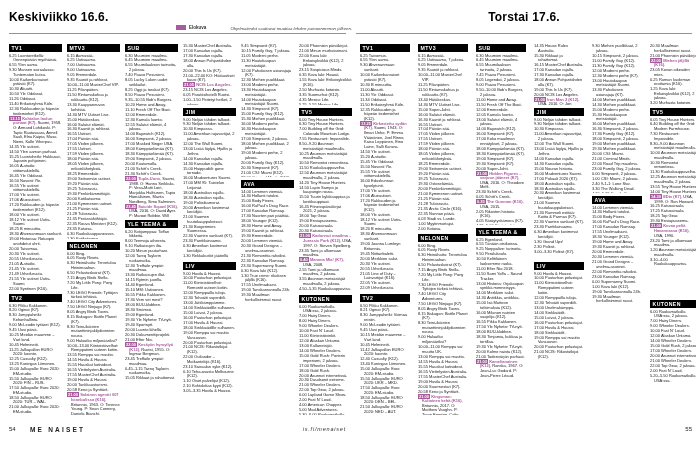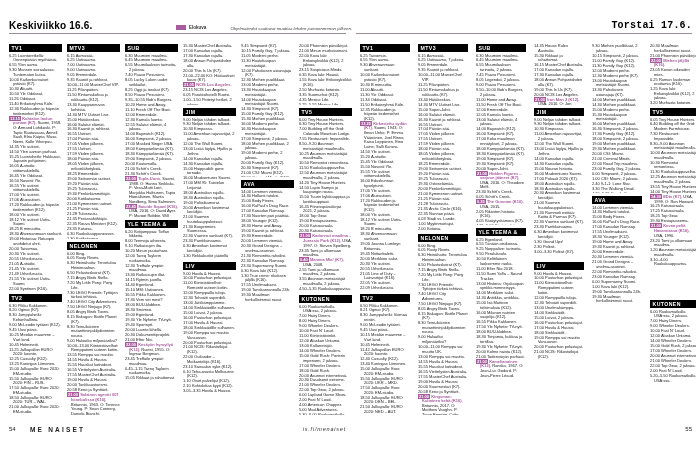--- a/index.html
+++ b/index.html
@@ -1,18 +1,18 @@
 <!DOCTYPE html>
 <html><head>
 <meta charset="utf-8">
 <style>
   html,body{margin:0;padding:0;background:#e8e8e8;}
   #canvas{position:relative;width:696px;height:450px;background:#ffffff;overflow:hidden;
           font-family:"Liberation Sans","DejaVu Sans",sans-serif;color:#1a1a1a;}
-  .page-title{position:absolute;top:20px;font-size:10px;font-weight:bold;letter-spacing:.2px;color:#000;}
+  .page-title{position:absolute;top:10px;font-size:12px;font-weight:bold;letter-spacing:.2px;color:#000;}
   .rule{position:absolute;top:33px;height:1px;background:#9a8e9a;}
   .legend{position:absolute;top:25px;left:176px;width:170px;display:flex;align-items:center;gap:3px;}
   .legend-swatch{width:10px;height:5px;background:#a85c9f;display:inline-block;}
   .legend-label{font-size:4.5px;font-weight:bold;color:#333;}
   .legend-note{font-size:4.3px;font-style:italic;color:#444;margin-left:6px;}
   .block{position:absolute;overflow:hidden;}
   .chan{background:#000;color:#fff;font-size:5.2px;font-weight:bold;letter-spacing:.4px;
         height:8px;line-height:8.2px;padding-left:2.5px;margin-bottom:1.5px;}
   .ln{font-size:4px;line-height:1.15;padding-left:4px;text-indent:-4px;margin:0 0 .4px 0;
       word-wrap:break-word;}
@@ -30,21 +30,21 @@
 
   <div class="page-title" style="left:9px;">Keskiviikko 16.6.</div>
   <div class="rule" style="left:9px;width:337px;"></div>
 
   <div class="legend">
     <span class="legend-swatch"></span>
     <span class="legend-label">Elokuva</span>
   </div>
   <div class="legend-note" style="position:absolute;top:26px;left:213px;width:133px;text-align:right;">Ohjelmatiedot saattavat muuttua lehden painoonmenon jälkeen.</div>
 
-  <div class="page-title" style="left:356px;width:336px;text-align:right;font-family:Liberation Mono, monospace;">Torstai 17.6.</div>
+  <div class="page-title" style="left:356px;width:336px;text-align:center;">Torstai 17.6.</div>
   <div class="rule" style="left:356px;width:336px;"></div>
 
   <div id="columns-host">
       <div class="block" style="left: 9px; top: 44px; width: 53px; height: 247px;">
         <div class="chan">TV1</div>
         <div class="ln">6.25 Luontoretkellä: Onnenpäivän myöhäisiä.</div>
         <div class="ln">6.55 Ylen aamu.</div>
         <div class="ln">9.30 Mansen sairaalassa: Tuntematon kutsu.</div>
         <div class="ln">10.00 Kaikenkarvaiset ystävät (K7).</div>
         <div class="ln">10.30 Akuutti.</div>

